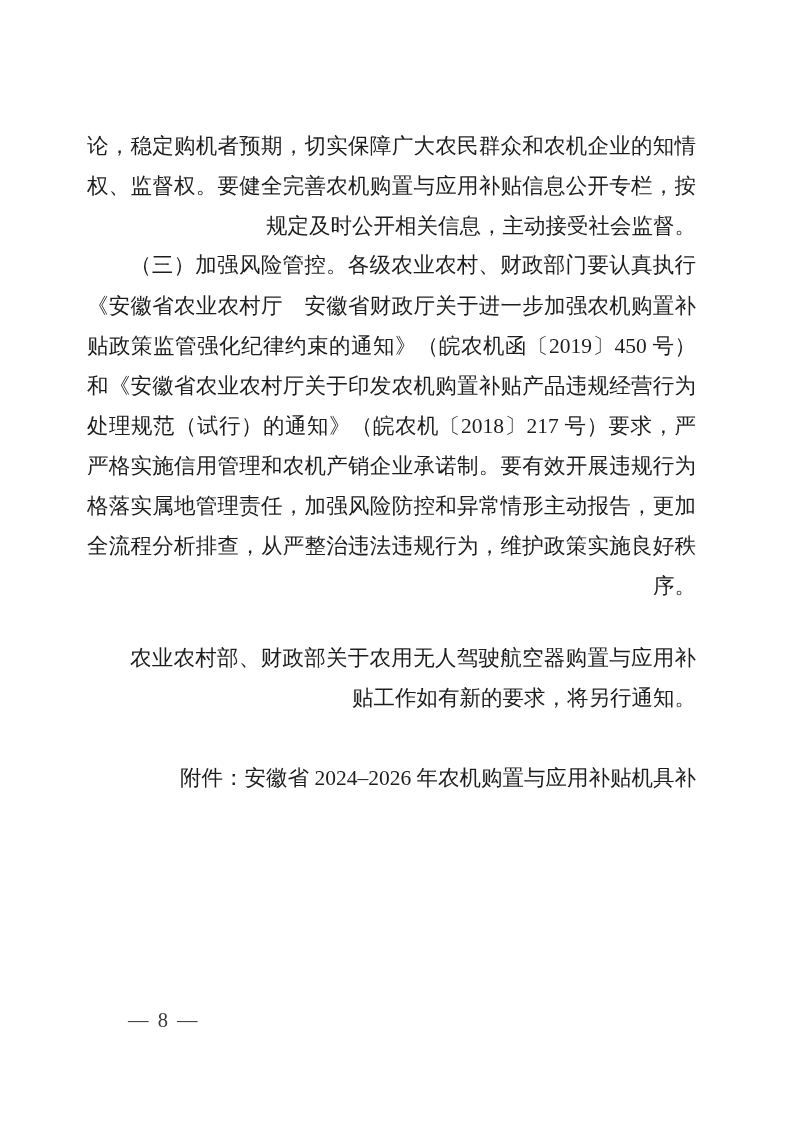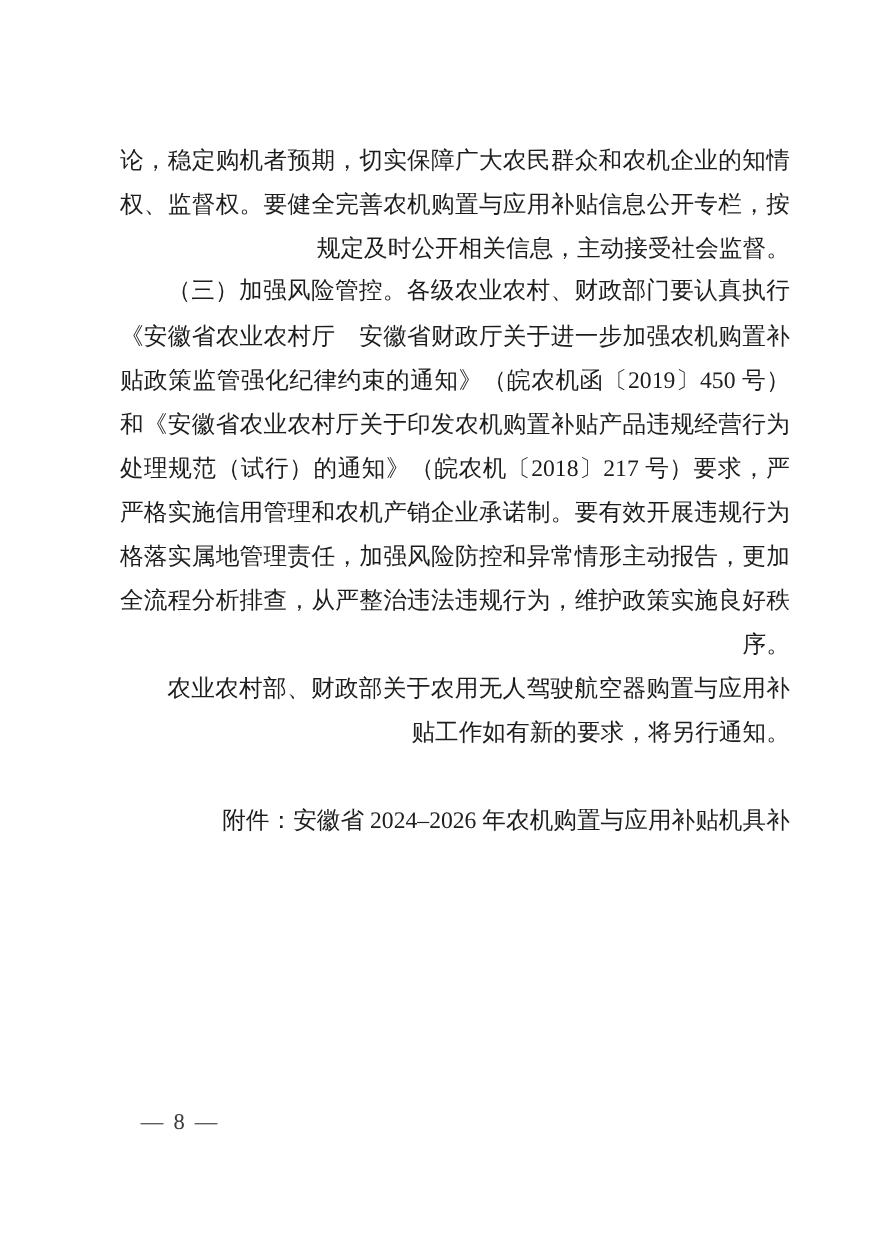--- a/index.html
+++ b/index.html
@@ -11,21 +11,21 @@
     position: relative;
     width: 793px;
     height: 1122px;
     background: #ffffff;
     overflow: hidden;
     font-family: "Liberation Serif", "DejaVu Serif", serif;
     color: #1d1d1d;
   }
   .doc-body {
     position: absolute;
-    left: 109px;
+    left: 87px;
     top: 126px;
     width: 609px;
     font-size: 21.5px;
     line-height: 40px;
   }
   .line {
     height: 40px;
     white-space: pre-wrap;
     text-align: right;
   }
@@ -53,19 +53,19 @@
       <div class="line">规定及时公开相关信息，主动接受社会监督。</div>
       <div class="line fill" style="text-indent: 2em; font-family: Liberation Mono, monospace;">（三）加强风险管控。各级农业农村、财政部门要认真执行</div>
       <div class="line fill">《安徽省农业农村厅　安徽省财政厅关于进一步加强农机购置补</div>
       <div class="line fill">贴政策监管强化纪律约束的通知》（皖农机函〔2019〕450 号）</div>
       <div class="line fill">和《安徽省农业农村厅关于印发农机购置补贴产品违规经营行为</div>
       <div class="line fill">处理规范（试行）的通知》（皖农机〔2018〕217 号）要求，严</div>
       <div class="line fill">严格实施信用管理和农机产销企业承诺制。要有效开展违规行为</div>
       <div class="line fill">格落实属地管理责任，加强风险防控和异常情形主动报告，更加</div>
       <div class="line fill">全流程分析排查，从严整治违法违规行为，维护政策实施良好秩</div>
       <div class="line">序。</div>
-      <div class="line fill" style="text-indent: 2em;">农业农村部、财政部关于农用无人驾驶航空器购置与应用补</div>
+      <div class="line fill" style="text-indent: 2em; margin-top: 32px;">农业农村部、财政部关于农用无人驾驶航空器购置与应用补</div>
       <div class="line">贴工作如有新的要求，将另行通知。</div>
       <div class="line">&nbsp;</div>
       <div class="line" style="text-indent: 2em;">附件：安徽省 2024–2026 年农机购置与应用补贴机具补</div>
     </div>
   <div class="page-number">— 8 —</div>
 </div>
 
 </body></html>

